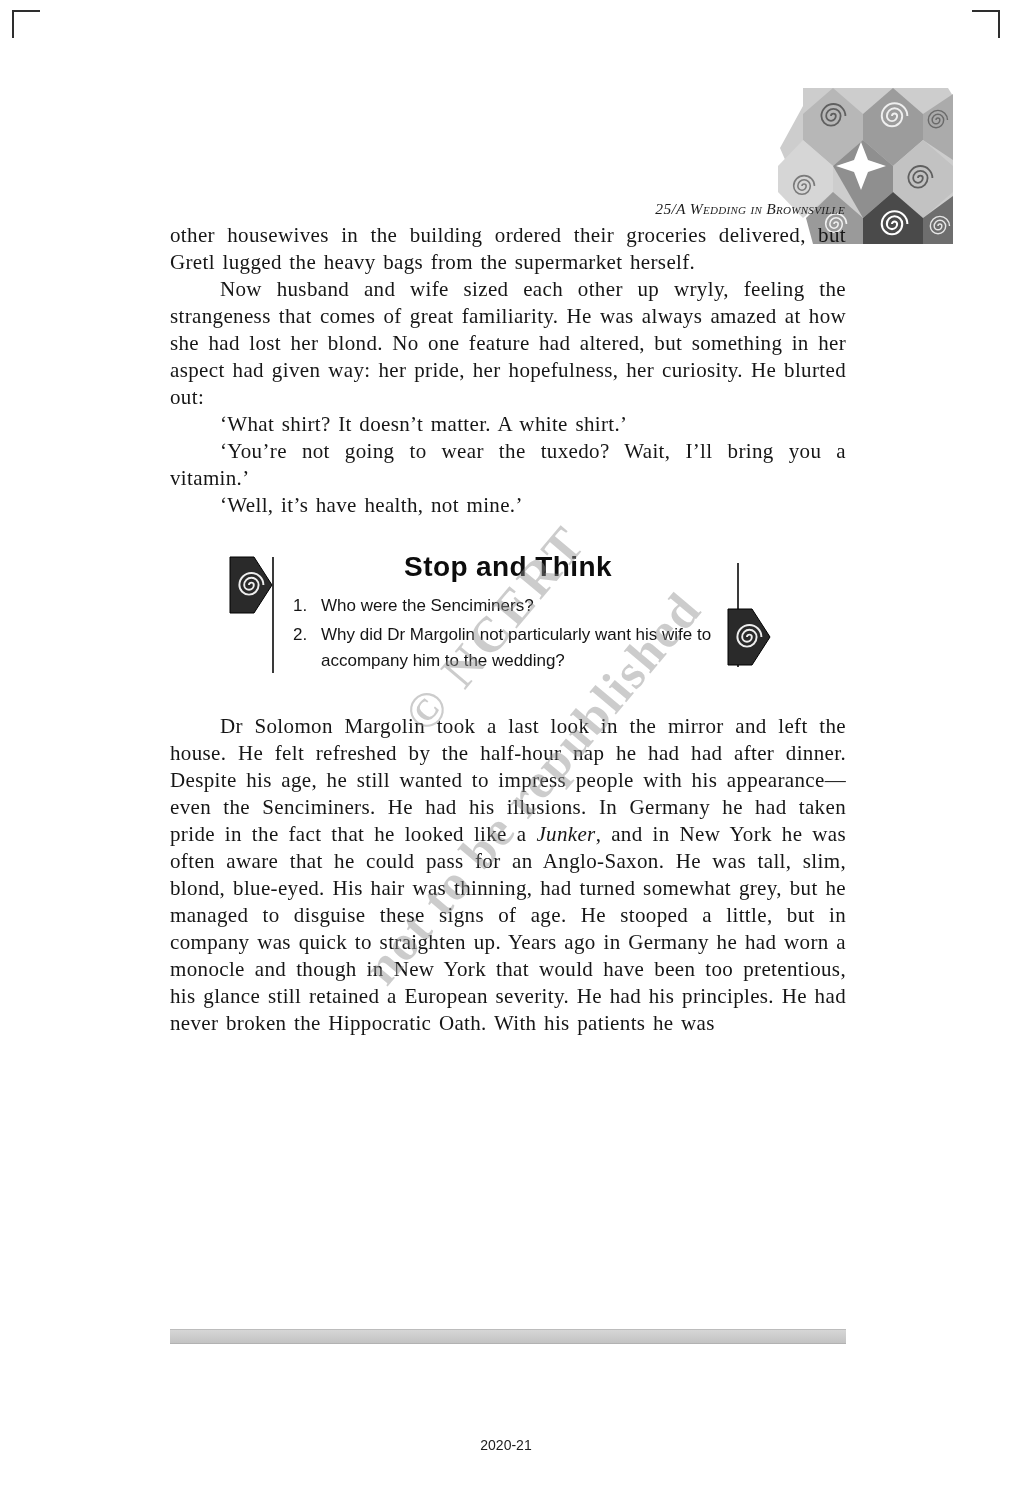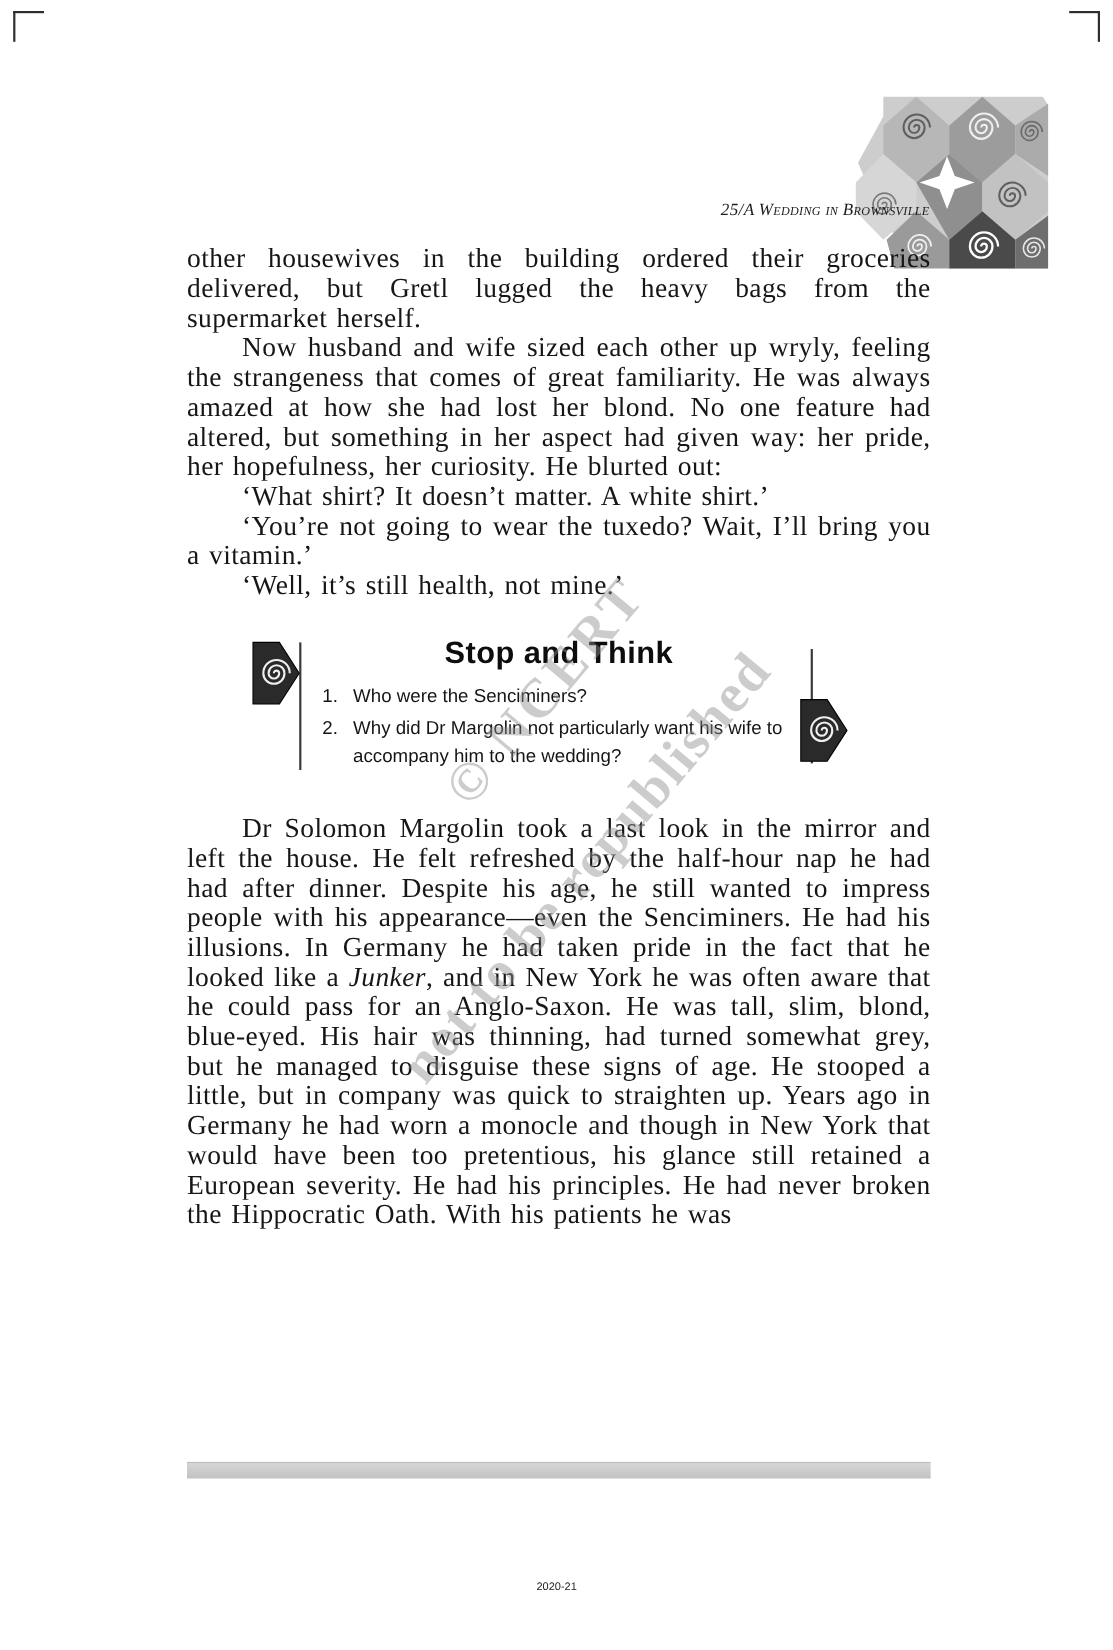--- a/index.html
+++ b/index.html
@@ -13,29 +13,29 @@
   
   .crop { position:absolute; width:28px; height:28px; z-index:4; }
   .crop.tl { left:12px;  top:10px; border-left:2px solid #2e2e2e; border-top:2px solid #2e2e2e; }
   .crop.tr { right:12px; top:10px; border-right:2px solid #2e2e2e; border-top:2px solid #2e2e2e; }
 
   
   .corner-art { position:absolute; left:768px; top:86px; z-index:1; }
 
   
   .header-line {
-    position:absolute; top:182px; right:167px; z-index:2;
+    position:absolute; top:200px; right:167px; z-index:2;
     font-size:15.5px; font-style:italic; color:#1d1d1d; letter-spacing:0.3px;
   }
   .header-line .sc { font-variant:small-caps; }
 
   
   .content { position:absolute; left:170px; top:222px; width:676px; z-index:2; }
   p.para {
-    font-size:25px; line-height:27px; text-align:justify;
+    font-size:21px; line-height:27px; text-align:justify;
     letter-spacing:0.35px; word-spacing:2px; color:#161616;
   }
   p.para.indent { text-indent:50px; }
   .it { font-style:italic; }
 
   
   .stop-think { position:relative; margin-top:32px; margin-bottom:30px; min-height:132px; }
   .st-title {
     text-align:center; font-family:"Liberation Sans", sans-serif; font-weight:bold;
     font-size:28px; letter-spacing:0.4px; color:#0d0d0d; margin-bottom:10px;
@@ -61,21 +61,21 @@
   .wm1 { left:495px; top:628px; transform:translate(-50%,-50%) rotate(-50deg); font-size:50px; letter-spacing:4px; }
   .wm2 { left:532px; top:788px; transform:translate(-50%,-50%) rotate(-50deg); font-size:50px; letter-spacing:2px; }
 
   
   .graybar {
     position:absolute; left:170px; top:1329px; width:676px; height:15px; z-index:2;
     background:linear-gradient(#d6d6d6,#c3c3c3); border-top:1px solid #bcbcbc; border-bottom:1px solid #b2b2b2;
   }
   .footer {
     position:absolute; top:1437px; left:0; width:100%; text-align:center; z-index:2;
-    font-family:"Liberation Sans", sans-serif; font-size:10px; color:#1c1c1c;
+    font-family:"Liberation Sans", sans-serif; font-size:14px; color:#1c1c1c;
   }
 </style>
 </head>
 <body>
 
 <div class="page">
 
   <div class="crop tl"></div>
   <div class="crop tr"></div>
 
@@ -108,21 +108,21 @@
     <span>25/</span><span class="sc">A Wedding in Brownsville</span>
   </div>
 
   <div class="content">
 
     <div>
         <p class="para"><span>other housewives in the building ordered their groceries delivered, but Gretl lugged the heavy bags from the supermarket herself.</span></p>
         <p class="para indent"><span>Now husband and wife sized each other up wryly, feeling the strangeness that comes of great familiarity. He was always amazed at how she had lost her blond. No one feature had altered, but something in her aspect had given way: her pride, her hopefulness, her curiosity. He blurted out:</span></p>
         <p class="para indent"><span>‘What shirt? It doesn’t matter. A white shirt.’</span></p>
         <p class="para indent"><span>‘You’re not going to wear the tuxedo? Wait, I’ll bring you a vitamin.’</span></p>
-        <p class="para indent"><span>‘Well, it’s still health, not mine.’</span></p>
+        <p class="para indent"><span>‘Well, it’s have health, not mine.’</span></p>
       </div>
 
     <div class="stop-think">
       <div class="rule-left"></div>
       <div class="rule-right"></div>
       <svg class="icon-left" width="46" height="64" viewBox="0 0 46 64">
         <polygon points="2,4 26,4 44,32 26,60 2,60" fill="#2a2a2a" stroke="#000" stroke-width="1"></polygon>
         <use href="#spiral" transform="translate(21,32) scale(1.5)" stroke="#eeeeee" stroke-width="1.3"></use>
       </svg>
       <svg class="icon-right" width="46" height="64" viewBox="0 0 46 64">

